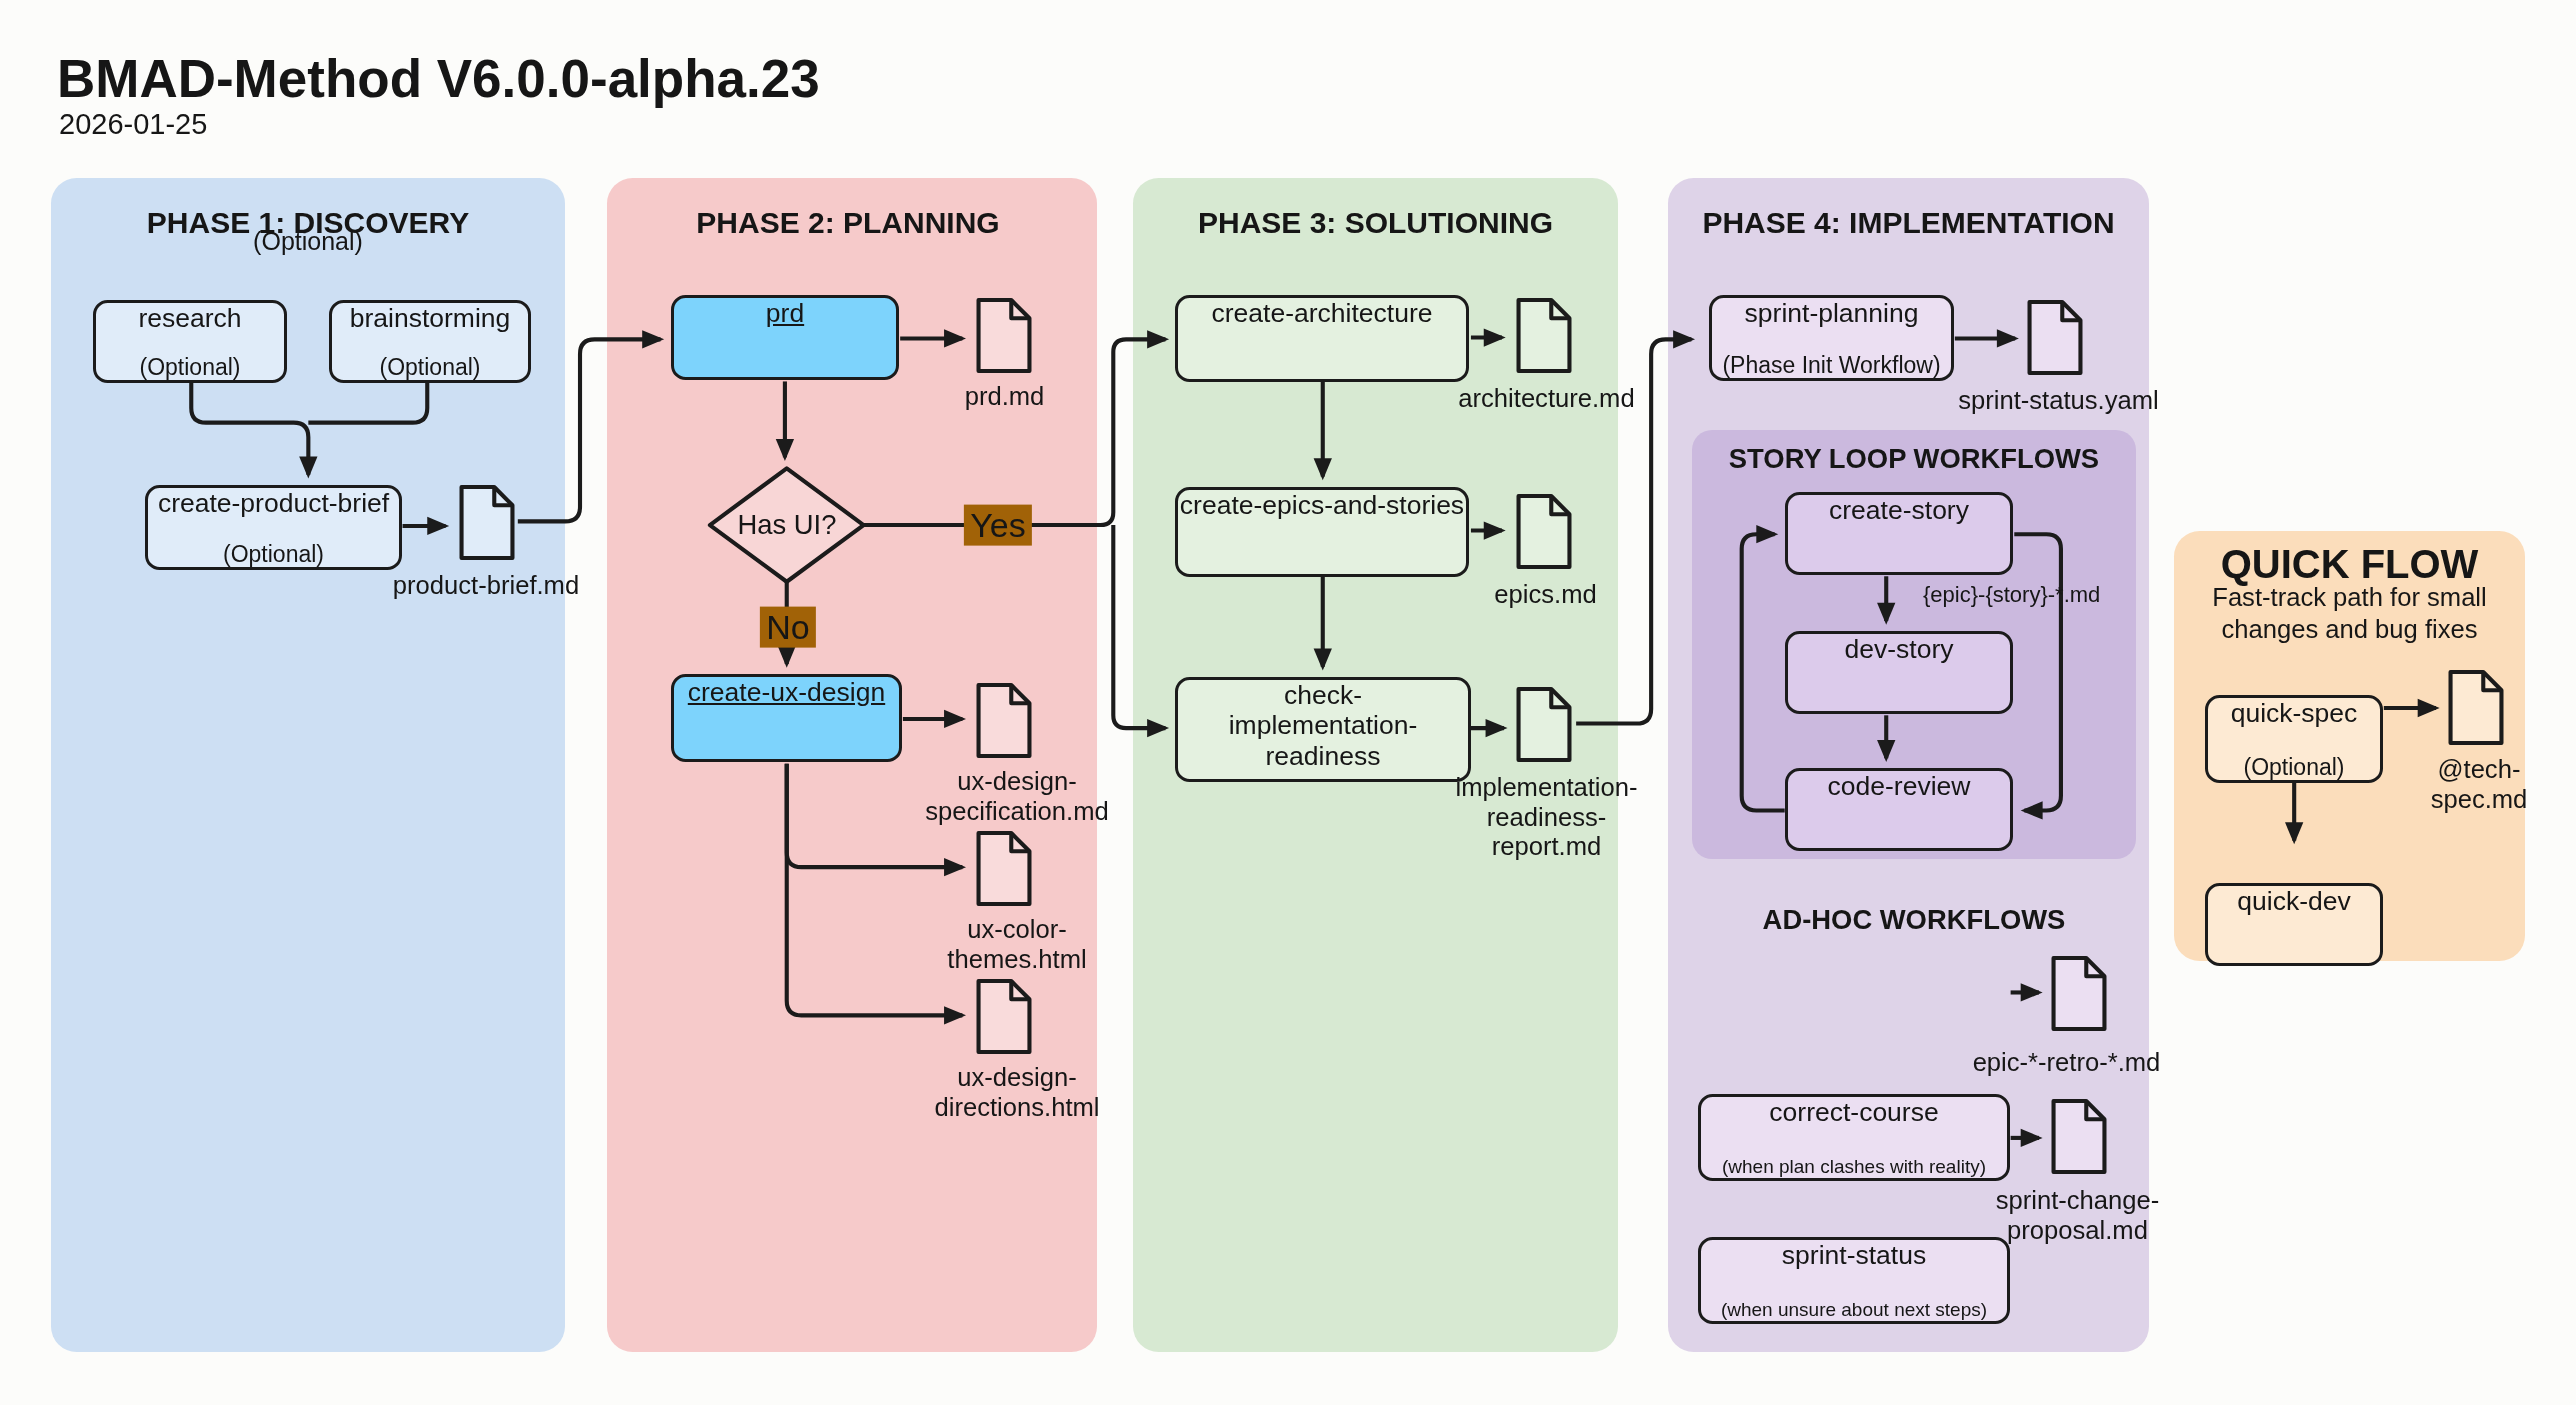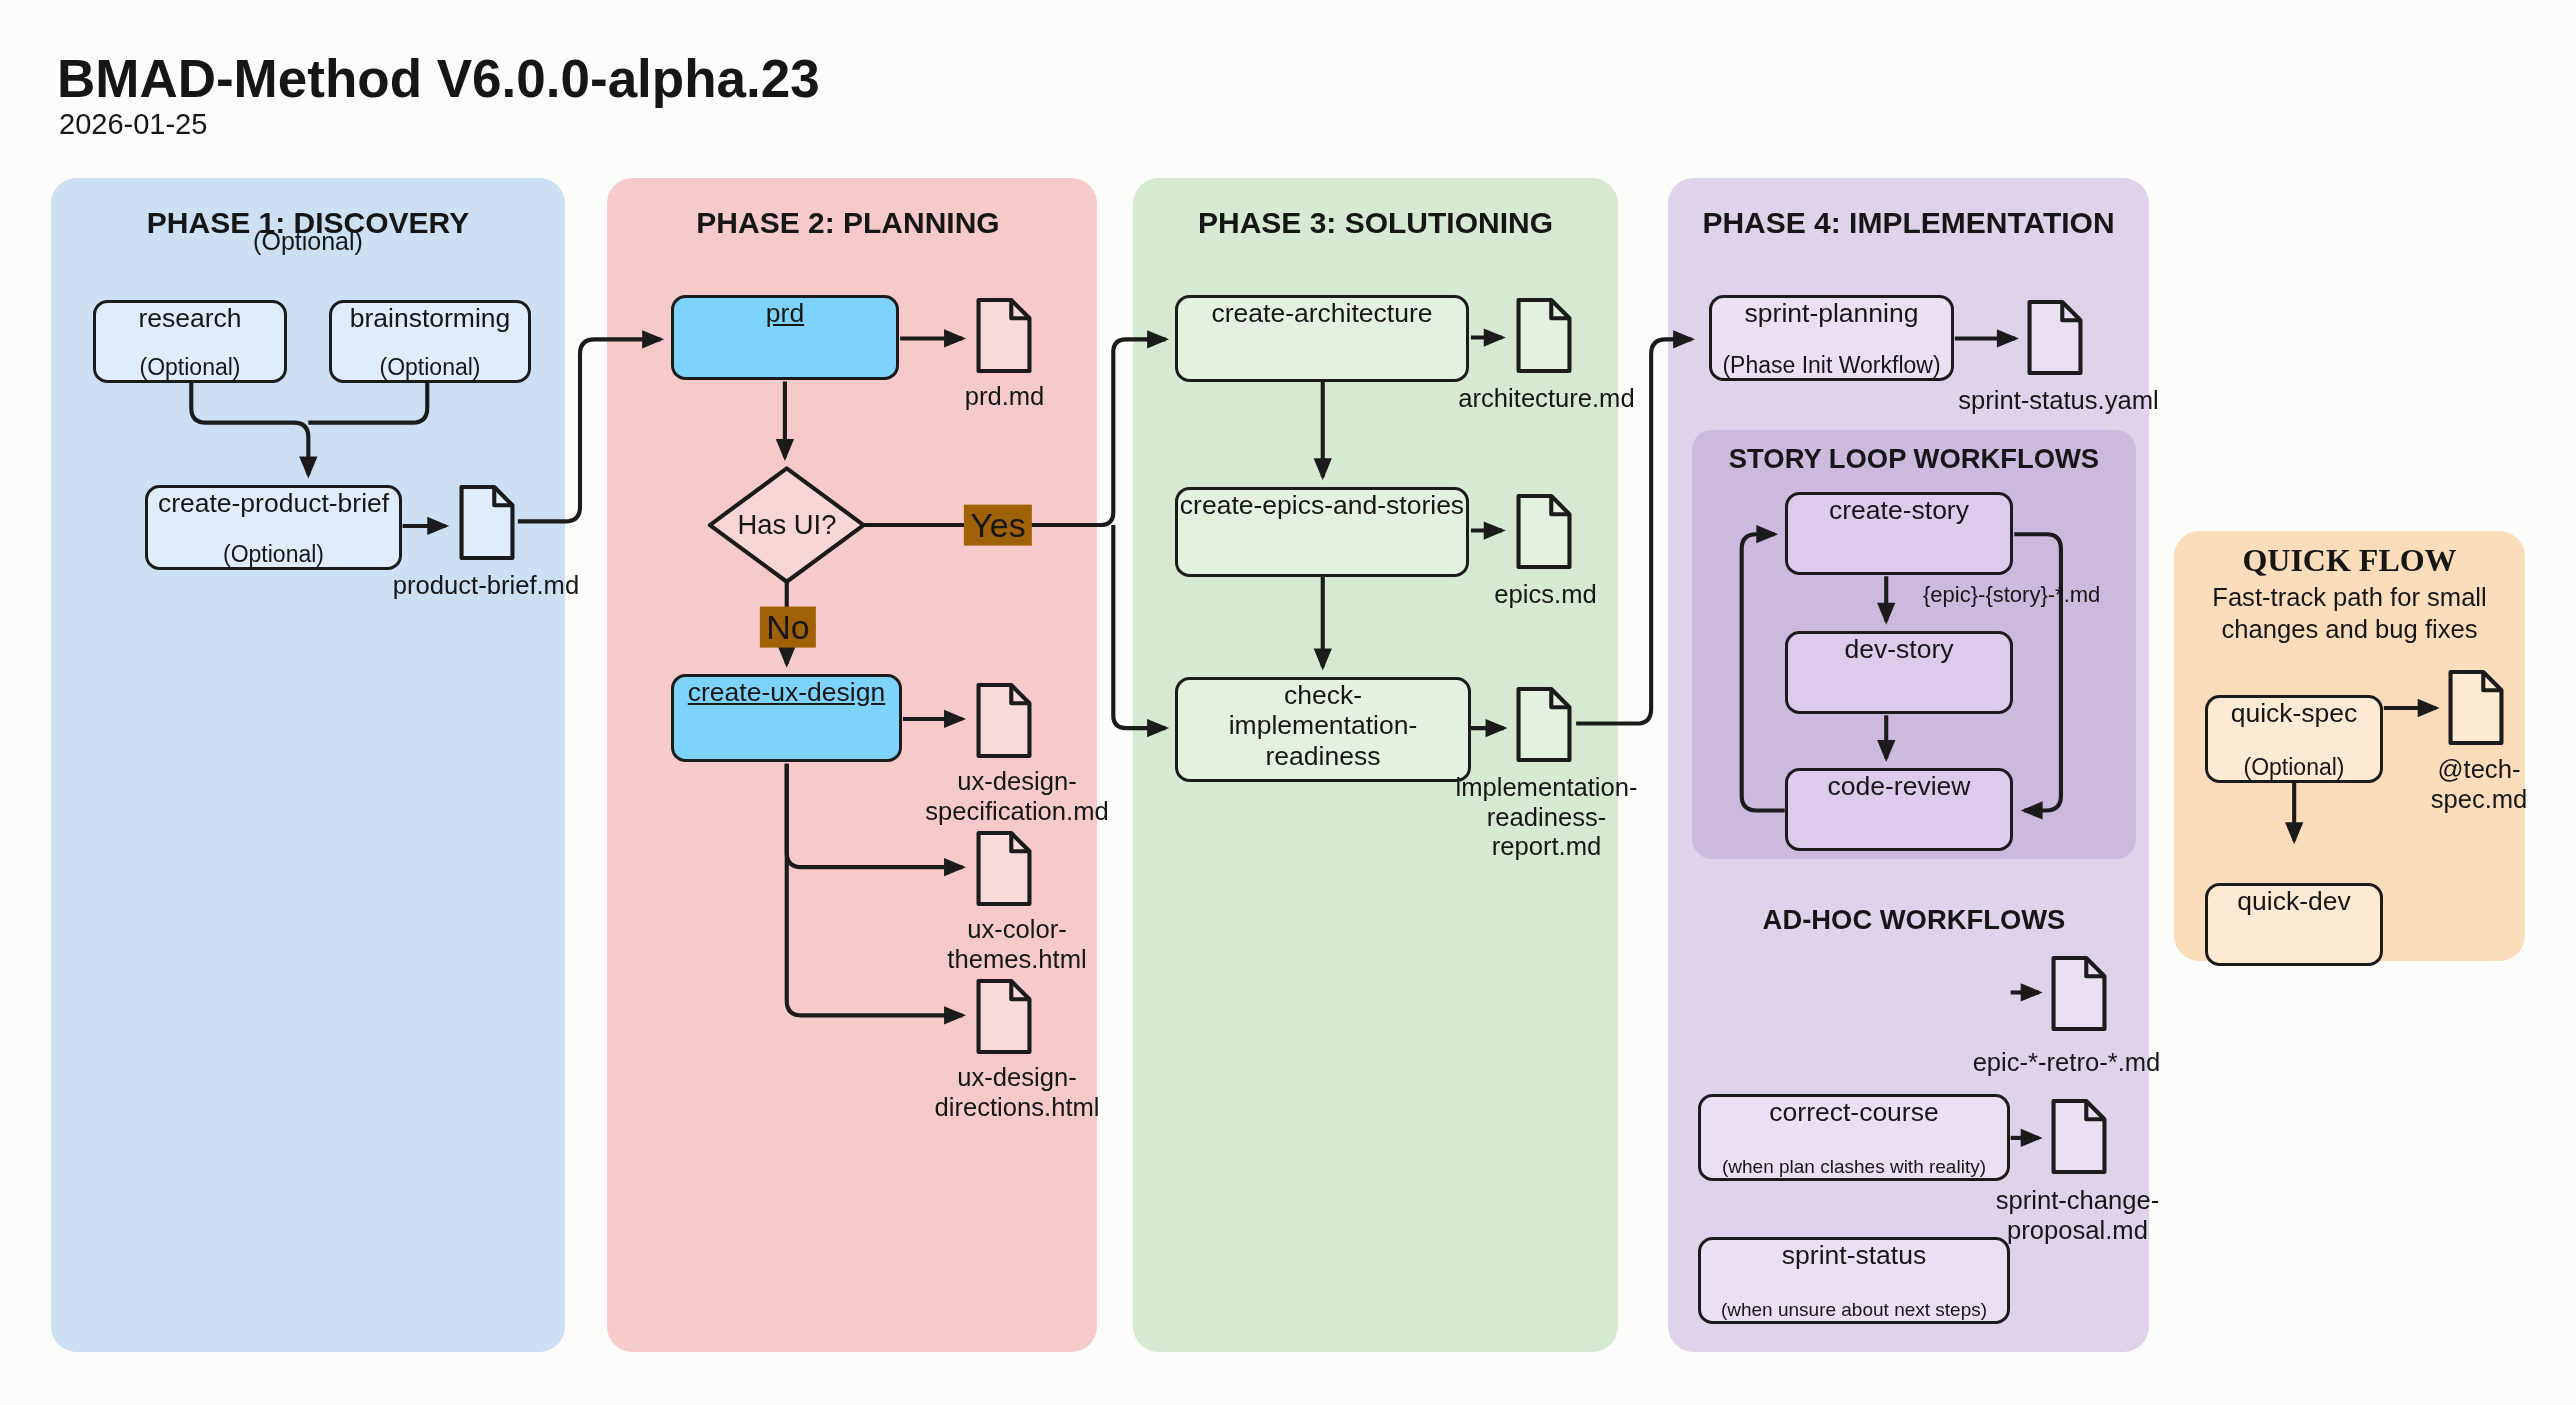--- a/index.html
+++ b/index.html
@@ -7,21 +7,21 @@
           font-family:"Liberation Sans", sans-serif;color:#161616;}
   .abs{position:absolute;}
   .page-title{position:absolute;left:57px;top:48px;font-size:53px;font-weight:bold;letter-spacing:0px;}
   .page-date{position:absolute;left:59px;top:108px;font-size:29px;}
   .panel{position:absolute;border-radius:25.6px;}
   .p1{background:#cddff3;} .p2{background:#f6caca;} .p3{background:#d7e9d2;}
   .p4{background:#ded3e8;} .ploop{background:#cbb9de;border-radius:20px;} .pqf{background:#fbddbb;}
   .phase-title{position:absolute;text-align:center;font-size:30px;font-weight:bold;margin-top:16px;}
   .phase-sub{position:absolute;text-align:center;font-size:25px;}
   .section-title{position:absolute;text-align:center;font-size:27.4px;font-weight:bold;}
-  .qf-title{position:absolute;text-align:center;font-size:32px;font-weight:bold;font-family:Liberation Serif, serif;}
+  .qf-title{position:absolute;text-align:center;font-size:40px;font-weight:bold;}
   .qf-sub{position:absolute;text-align:center;font-size:25.6px;line-height:1.25;}
   .node{position:absolute;border:3.7px solid #1b1b1b;border-radius:14.6px;
         display:flex;flex-direction:column;align-items:center;justify-content:space-between;
         text-align:center;line-height:1.15;}
   .node .main{font-size:26.5px;}
   .node .sub{font-size:23px;}
   .node .sub.small{font-size:19px;}
   .n-blue{background:#e0ecf9;} .n-pink{background:#7dd3fc;text-decoration:underline;} .n-green{background:#e4f1e0;}
   .n-purple{background:#ebdff2;} .n-loop{background:#dccbeb;} .n-orange{background:#fdead3;margin-top:32px;}
   .doclabel{position:absolute;font-size:25.6px;text-align:center;line-height:1.16;}

